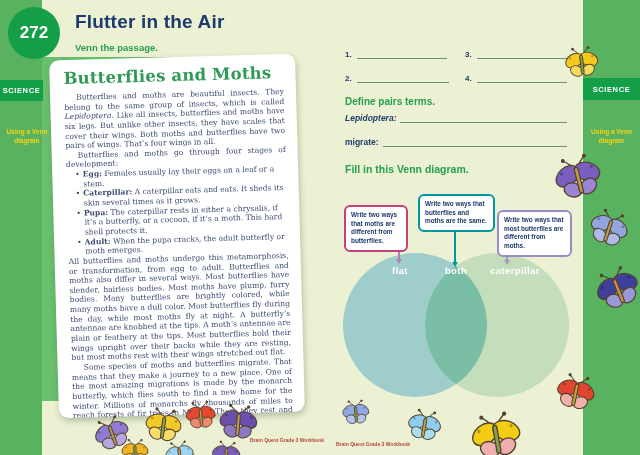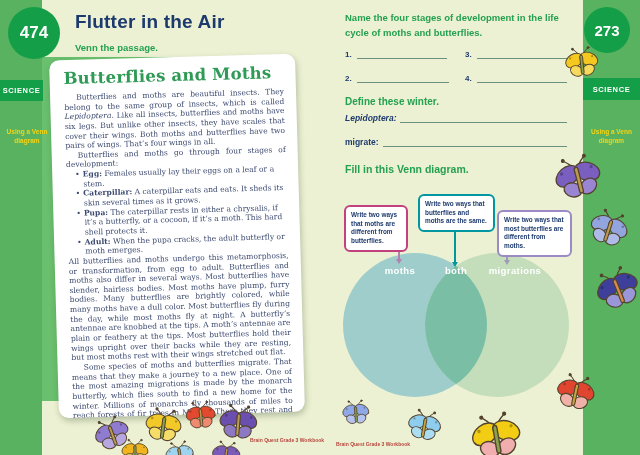--- a/index.html
+++ b/index.html
@@ -92,21 +92,21 @@
   #butterfly-layer svg{position:absolute;}
 </style>
 </head>
 <body>
 
 <div class="spread">
 
   <div class="strip-left"></div>
   <div class="green-block"></div>
 
-  <div class="page-badge badge-left">474</div>
+  <div class="page-badge badge-left">272</div>
   <div class="science-tab tab-left">SCIENCE</div>
   <div class="sidenote note-left">Using a Venn diagram</div>
 
   <h1 class="page-title">Flutter in the Air</h1>
   <div class="instruction">Venn the passage.</div>
 
   <div class="card">
     <h2>Butterflies and Moths</h2>
     <p class="indent"><span>Butterflies and moths are beautiful insects. They belong to the same group of insects, which is called </span><i>Lepidoptera</i><span>. Like all insects, butterflies and moths have six legs. But unlike other insects, they have scales that cover their wings. Both moths and butterflies have two pairs of wings. That’s four wings in all.</span></p>
     <p class="indent">Butterflies and moths go through four stages of development:</p>
@@ -117,44 +117,42 @@
       <li><b>Adult:</b><span> When the pupa cracks, the adult butterfly or moth emerges.</span></li>
     </ul>
     <p>All butterflies and moths undergo this metamorphosis, or transformation, from egg to adult. Butterflies and moths also differ in several ways. Most butterflies have slender, hairless bodies. Most moths have plump, furry bodies. Many butterflies are brightly colored, while many moths have a dull color. Most butterflies fly during the day, while most moths fly at night. A butterfly’s antennae are knobbed at the tips. A moth’s antennae are plain or feathery at the tips. Most butterflies hold their wings upright over their backs while they are resting, but most moths rest with their wings stretched out flat.</p>
     <p class="indent">Some species of moths and butterflies migrate. That means that they make a journey to a new place. One of the most amazing migrations is made by the monarch butterfly, which flies south to find a new home for the winter. Millions of monarchs fly thousands of miles to reach forests of fir trees in Mexico. There they rest and feed after their long journey.</p>
   </div>
 
   <div class="footer" style="left:250px;top:437px;">Brain Quest Grade 3 Workbook</div>
 
   <div class="strip-right"></div>
 
-  <div class="page-badge badge-right">273</div>
   <div class="science-tab tab-right">SCIENCE</div>
   <div class="sidenote note-right">Using a Venn diagram</div>
 
-  <div class="question">Name the four stages of development in the life cycle of moths and butterflies.</div>
 
   <div class="blank-cell" style="left:345px;top:49px;width:102px;">
     <span class="num">1.</span>
     <span class="blank-line"></span>
   </div>
   <div class="blank-cell" style="left:465px;top:49px;width:102px;">
     <span class="num">3.</span>
     <span class="blank-line"></span>
   </div>
   <div class="blank-cell" style="left:345px;top:73px;width:104px;">
     <span class="num">2.</span>
     <span class="blank-line"></span>
   </div>
   <div class="blank-cell" style="left:465px;top:73px;width:102px;">
     <span class="num">4.</span>
     <span class="blank-line"></span>
   </div>
 
-  <div class="sec-heading" style="left:345px;top:96px;">Define these winter.</div>
+  <div class="sec-heading" style="left:345px;top:96px;">Define pairs terms.</div>
 
   <div class="term-row" style="top:113px;">
     <span class="term-label term-italic">Lepidoptera:</span>
     <span class="blank-line"></span>
   </div>
   <div class="term-row" style="top:137px;">
     <span class="term-label">migrate:</span>
     <span class="blank-line"></span>
   </div>
 
@@ -163,23 +161,23 @@
   <svg class="venn-svg" width="250" height="160">
     <defs>
         <clipPath id="leftClip">
           <circle cx="79" cy="77" r="72"></circle>
         </clipPath>
       </defs>
     <circle cx="79" cy="77" r="72" fill="#9ecdcb"></circle>
     <circle cx="161" cy="77" r="72" fill="#c4debb"></circle>
     <circle cx="161" cy="77" r="72" clip-path="url(#leftClip)" fill="#7abfa5"></circle>
   </svg>
-  <div class="venn-label" style="left:368px;top:265px;width:64px;">moths</div>
+  <div class="venn-label" style="left:368px;top:265px;width:64px;">flat</div>
   <div class="venn-label" style="left:424px;top:265px;width:64px;text-align:center;">both</div>
-  <div class="venn-label" style="left:477px;top:265px;width:76px;">migrations</div>
+  <div class="venn-label" style="left:477px;top:265px;width:76px;">caterpillar</div>
 
   <div class="callout" style="left: 344px; top: 205px; width: 64px; border-color: rgb(194, 65, 127);">Write two ways that moths are different from butterflies.</div>
   <div class="callout" style="left: 418px; top: 194px; width: 77px; border-color: rgb(0, 151, 160);">Write two ways that butterflies and moths are the same.</div>
   <div class="callout" style="left: 497px; top: 210px; width: 75px; border-color: rgb(155, 138, 197);">Write two ways that most butterflies are different from moths.</div>
 
   <div class="arrow-line" style="left: 398px; top: 241px; height: 18px; background: rgb(183, 127, 176);"></div>
   <div class="arrow-head" style="left: 395.5px; top: 259px; border-top-color: rgb(183, 127, 176);"></div>
   <div class="arrow-line" style="left: 454px; top: 229px; height: 33px; background: rgb(0, 151, 160);"></div>
   <div class="arrow-head" style="left: 451.5px; top: 262px; border-top-color: rgb(0, 151, 160);"></div>
   <div class="arrow-line" style="left: 506px; top: 246px; height: 14px; background: rgb(160, 154, 184);"></div>

